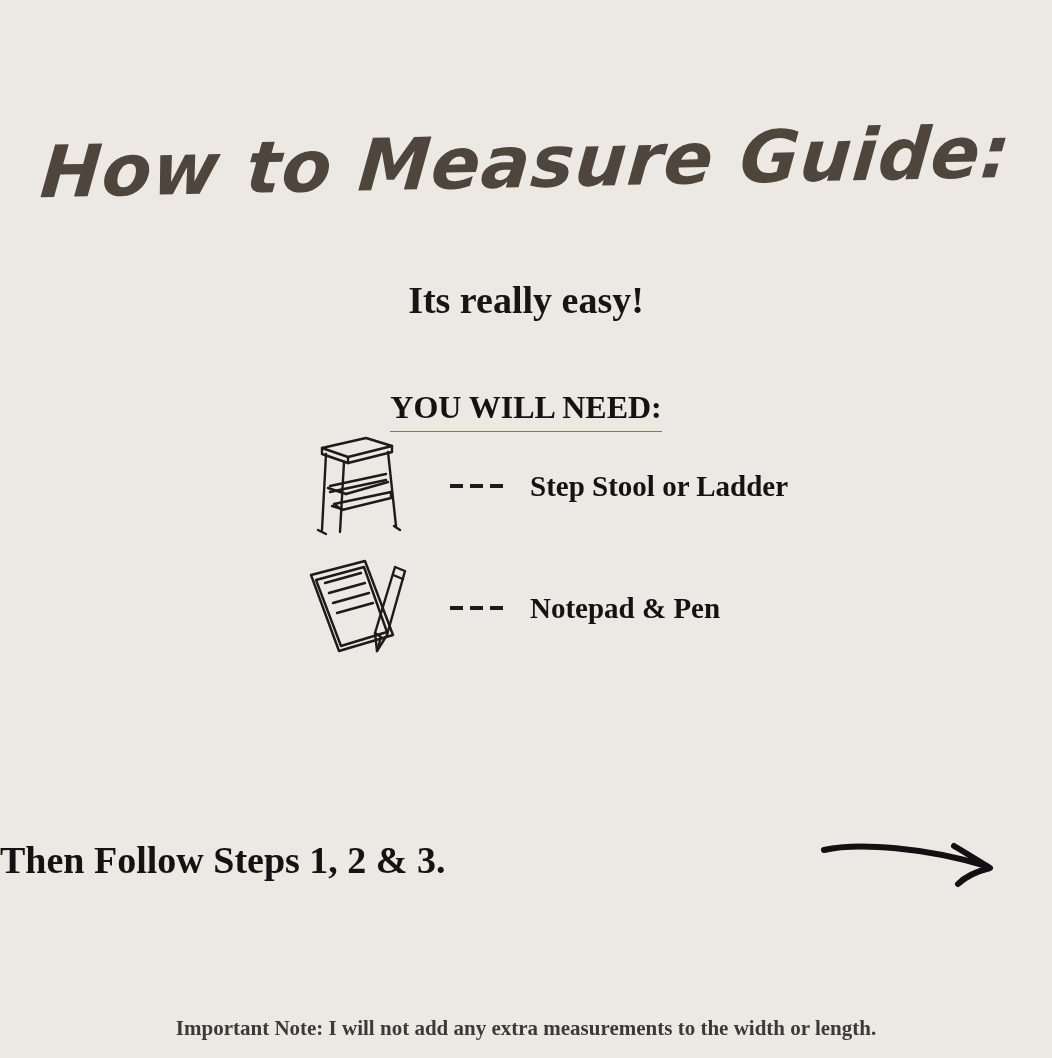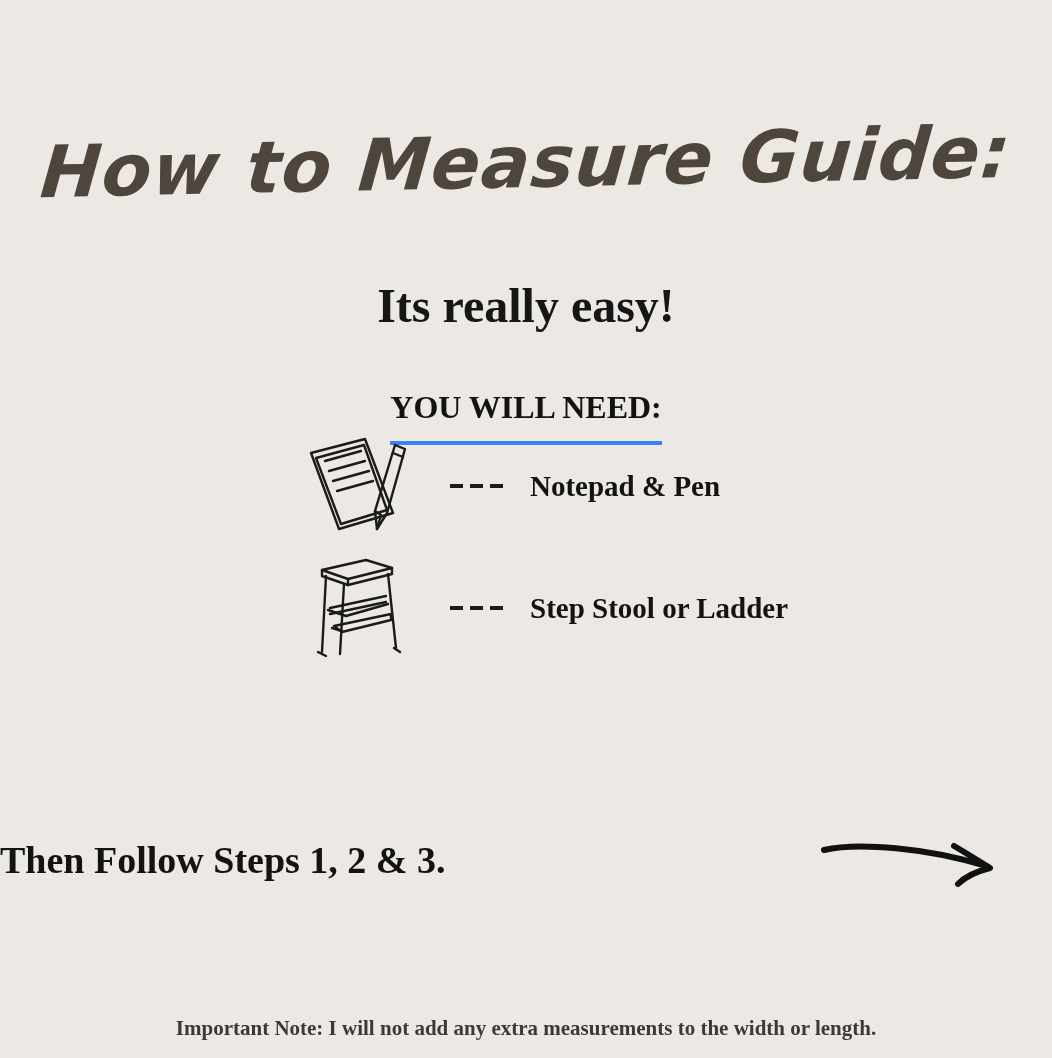--- a/index.html
+++ b/index.html
@@ -40,39 +40,39 @@
 
   
   .subtitle {
     position: absolute;
     top: 278px;
     left: 0;
     width: 1052px;
     text-align: center;
     font-family: "Liberation Serif", serif;
     font-weight: bold;
-    font-size: 48px;
+    font-size: 38px;
     color: #161616;
   }
 
   
   .need-heading {
     position: absolute;
     top: 389px;
     left: 0;
     width: 1052px;
     text-align: center;
     font-family: "Liberation Serif", serif;
     font-weight: bold;
     font-size: 32px;
     color: #131313;
   }
   .need-heading span {
-    border-bottom: 4px solid #3b82f6;
-    padding-bottom: 16px;
+    border-bottom: 1px solid #3b82f6;
+    padding-bottom: 6px;
   }
 
   
   .supplies {
     position: absolute;
     top: 425px;
     left: 286px;
     width: 620px;
   }
   .supply-row {
@@ -161,41 +161,20 @@
   <div class="title">How to Measure Guide:</div>
 
   <div class="subtitle">Its really easy!</div>
 
   <div class="need-heading">
     <span>YOU WILL NEED:</span>
   </div>
 
   <div class="supplies">
 
-
-    <div class="supply-row">
-      <div class="supply-icon">
-        <svg width="135" height="110" viewBox="0 0 135 110" fill="none" stroke="#1b1b1b" stroke-width="2.4" stroke-linejoin="round" stroke-linecap="round">
-          <path d="M22 22 L76 8 L104 82 L50 98 Z"></path>
-          <path d="M27 27 L75 14 L98 79 L52 93 Z"></path>
-          <path d="M36 30 L72 20 M40 40 L76 30 M44 50 L80 40 M48 60 L84 50"></path>
-          <path d="M106 14 L116 18 L98 82 L88 98 L86 80 Z"></path>
-          <path d="M88 98 L92 84 L86 80"></path>
-          <path d="M104 22 L114 26"></path>
-        </svg>
-      </div>
-      <div class="dashes">
-        <i></i>
-          <i></i>
-          <i></i>
-      </div>
-      <div class="supply-label">
-        <span>Notepad &amp; Pen</span>
-      </div>
-    </div>
 
     <div class="supply-row">
       <div class="supply-icon">
         <svg width="120" height="112" viewBox="0 0 120 112" fill="none" stroke="#1b1b1b" stroke-width="2.4" stroke-linejoin="round" stroke-linecap="round">
           <path d="M26 18 L70 8 L96 16 L52 27 Z"></path>
           <path d="M26 18 L26 24 L52 33 L52 27"></path>
           <path d="M96 16 L96 22 L52 33"></path>
           <path d="M30 24 L26 100"></path>
           <path d="M48 32 L44 102"></path>
           <path d="M92 22 L100 96"></path>
@@ -211,20 +190,41 @@
       <div class="dashes">
         <i></i>
           <i></i>
           <i></i>
       </div>
       <div class="supply-label">
         <span>Step Stool or Ladder</span>
       </div>
     </div>
 
+    <div class="supply-row">
+      <div class="supply-icon">
+        <svg width="135" height="110" viewBox="0 0 135 110" fill="none" stroke="#1b1b1b" stroke-width="2.4" stroke-linejoin="round" stroke-linecap="round">
+          <path d="M22 22 L76 8 L104 82 L50 98 Z"></path>
+          <path d="M27 27 L75 14 L98 79 L52 93 Z"></path>
+          <path d="M36 30 L72 20 M40 40 L76 30 M44 50 L80 40 M48 60 L84 50"></path>
+          <path d="M106 14 L116 18 L98 82 L88 98 L86 80 Z"></path>
+          <path d="M88 98 L92 84 L86 80"></path>
+          <path d="M104 22 L114 26"></path>
+        </svg>
+      </div>
+      <div class="dashes">
+        <i></i>
+          <i></i>
+          <i></i>
+      </div>
+      <div class="supply-label">
+        <span>Notepad &amp; Pen</span>
+      </div>
+    </div>
+
   </div>
 
   <div class="follow">
     <span class="follow-text">Then Follow Steps 1, 2 &amp; 3.</span>
   </div>
 
   <div class="arrow">
     <svg width="185" height="60" viewBox="0 0 185 60" fill="none" stroke="#111111" stroke-width="6" stroke-linecap="round" stroke-linejoin="round">
       <path d="M6 18 C40 10, 110 16, 168 34"></path>
       <path d="M136 14 C150 22, 162 30, 172 36 C160 39, 148 44, 140 52"></path>

